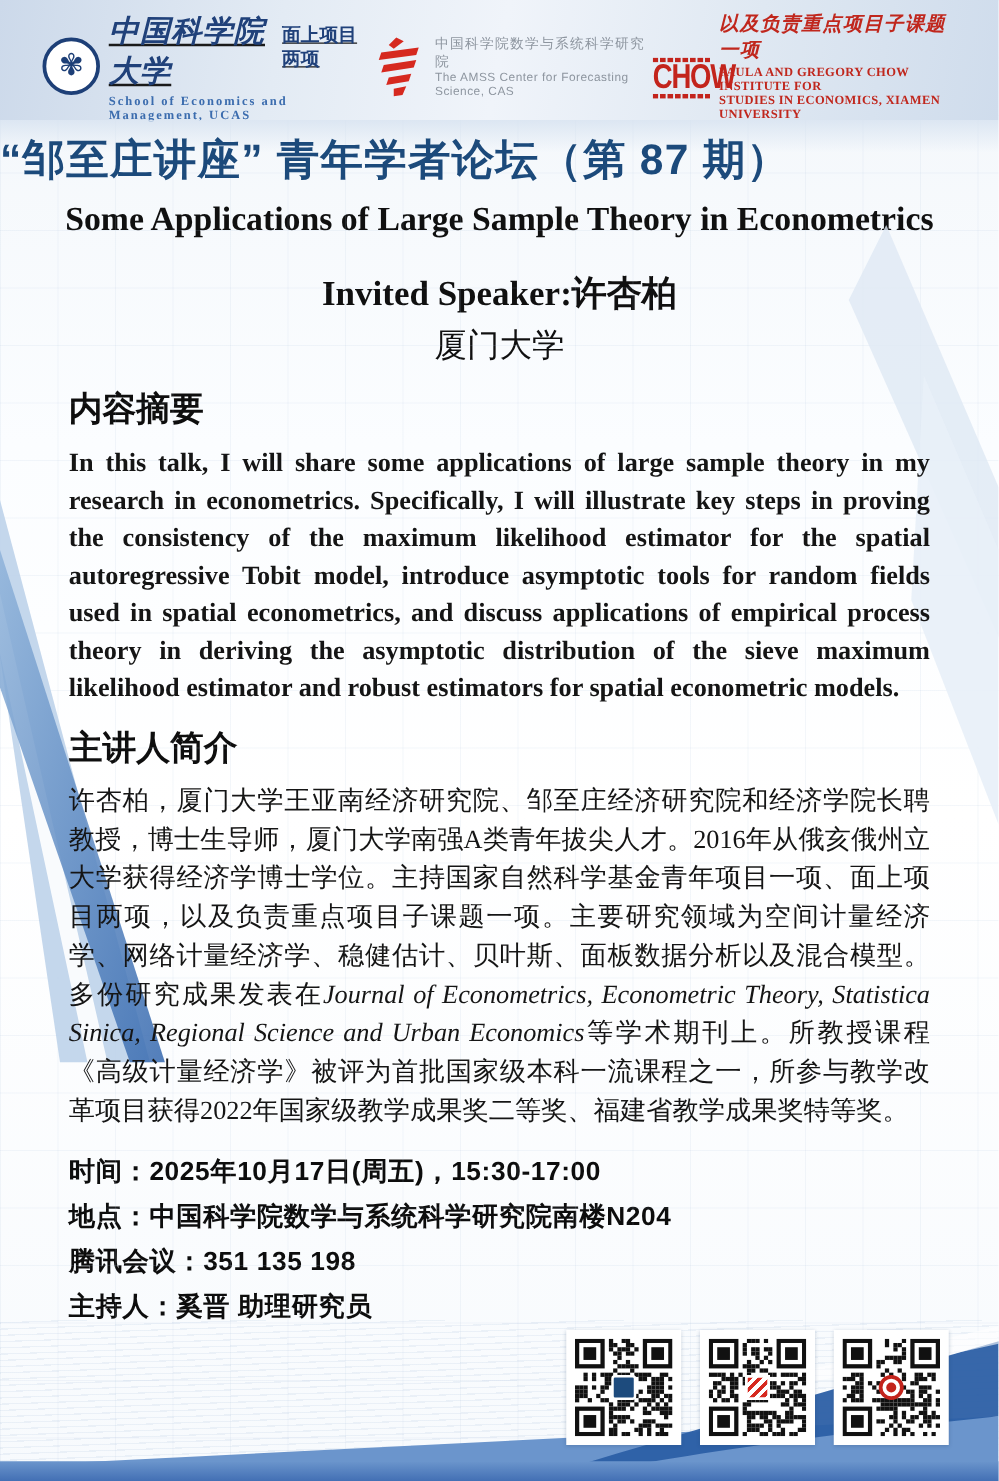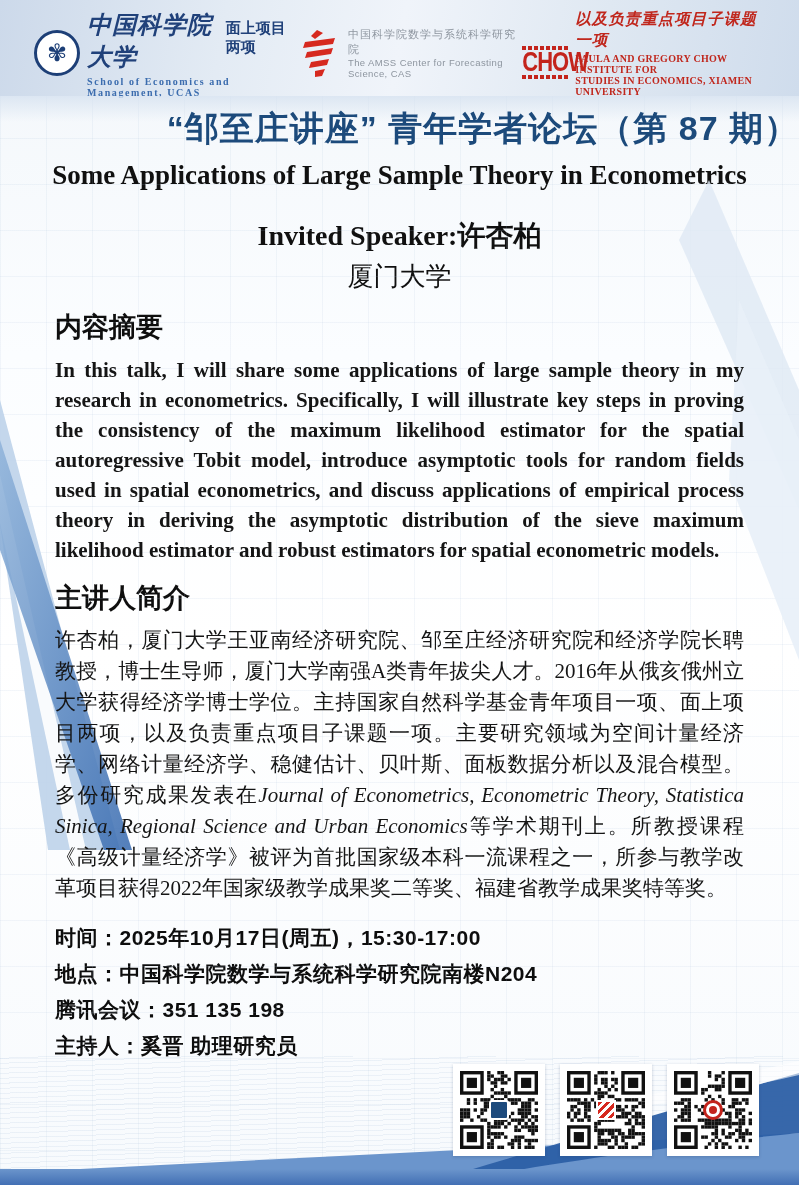--- a/index.html
+++ b/index.html
@@ -28,21 +28,21 @@
     display:flex; align-items:center; justify-content:space-between;
     padding:10px 30px 0 34px;
   }
   .header:after{ content:""; position:absolute; left:0; right:0; bottom:-26px; height:26px;
     background:linear-gradient(180deg, rgba(214,226,240,.8), rgba(255,255,255,0)); }
   .logo { display:flex; align-items:center; gap:7px; }
 
   .ucas-emblem{ width:46px; height:46px; border-radius:50%; background:#fff;
     border:3px solid #1d3f77; display:flex; align-items:center; justify-content:center; flex:0 0 auto;}
   .ucas-emblem span{ color:#1d3f77; font-size:24px; line-height:1; }
-  .ucas-text .r1{ display:flex; align-items:baseline; gap:0; }
+  .ucas-text .r1{ display:flex; align-items:baseline; gap:0;text-decoration:underline; }
   .ucas-name{ font-family:"Liberation Serif",serif; font-weight:bold; font-style:italic;
     font-size:24px; color:#20417a; letter-spacing:1px; }
   .ucas-dept{ font-weight:bold; font-size:15px; color:#20417a; }
   .ucas-en{ font-family:Liberation Serif, serif; font-size:10px; color:#3b6cae;
     letter-spacing:1.6px; margin-top:3px; font-weight:bold;}
 
   .amss-mark{ flex:0 0 auto; }
   .amss-text{ text-align:left; }
   .amss-l1{ font-size:11px; color:#8d959f; letter-spacing:1px; }
   .amss-l2{ font-size:20px; color:#30343b; font-weight:bold; letter-spacing:4px; margin:2px 0; }
@@ -54,21 +54,21 @@
     -webkit-mask-size:6px 100%; mask-size:6px 100%; }
   .chow-word{ font-size:22px; font-weight:bold; letter-spacing:-1px; line-height:22px;
     font-family:"Liberation Sans",sans-serif; transform:scaleY(1.25); }
   .chow-text{ color:#c0271d; }
   .chow-cn{ font-family:"Liberation Serif",serif; font-weight:bold; font-style:italic;
     font-size:15.5px; letter-spacing:1px; }
   .chow-en{ font-size:10px; font-weight:bold; letter-spacing:.3px; margin-top:2px;
     font-family:"Liberation Serif",serif; }
 
   
-  .series-title{ position:relative; margin-top:10px; text-align:right;
+  .series-title{ position:relative; margin-top:10px; text-align:left;
     font-size:34px; font-weight:bold; color:#1c4a7b; letter-spacing:1px; line-height:44px; }
   .talk-title{ margin-top:8px; text-align:center; font-family:"Liberation Serif",serif;
     font-size:27px; font-weight:bold; color:#101010; line-height:34px; }
   .speaker{ margin-top:28px; text-align:center; font-family:"Liberation Serif",serif;
     font-size:28px; font-weight:bold; color:#101010; line-height:32px; }
   .affiliation{ margin-top:10px; text-align:center; font-family:"Liberation Serif",serif;
     font-size:26px; color:#101010; line-height:30px; }
 
   
   .section-heading{ margin:20px 55px 0; font-size:27px; font-weight:bold; color:#0e0e0e; line-height:30px; }

